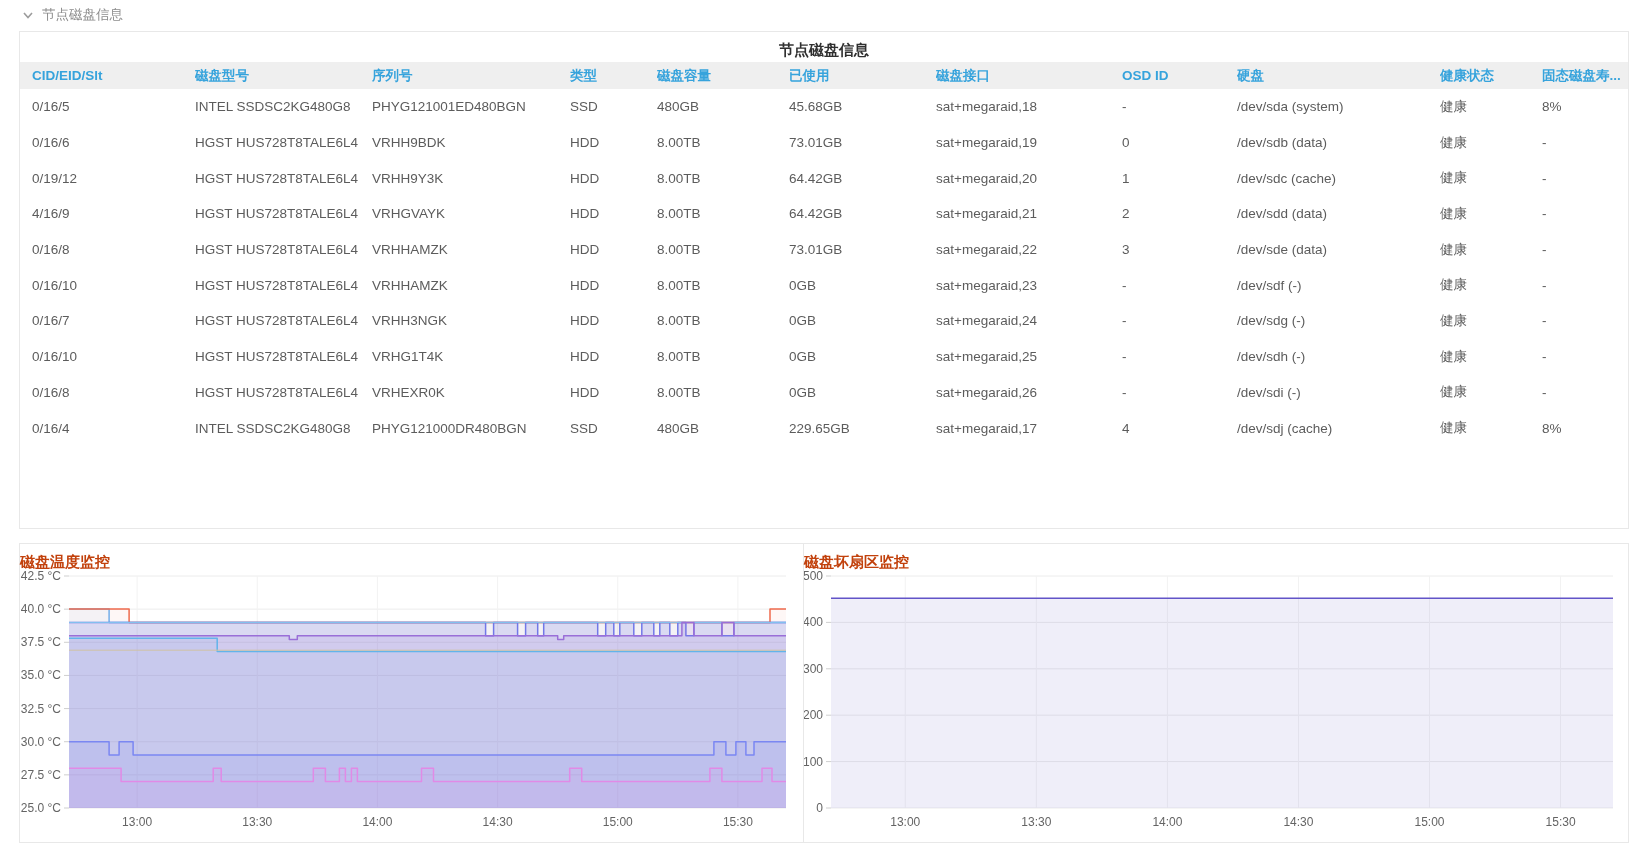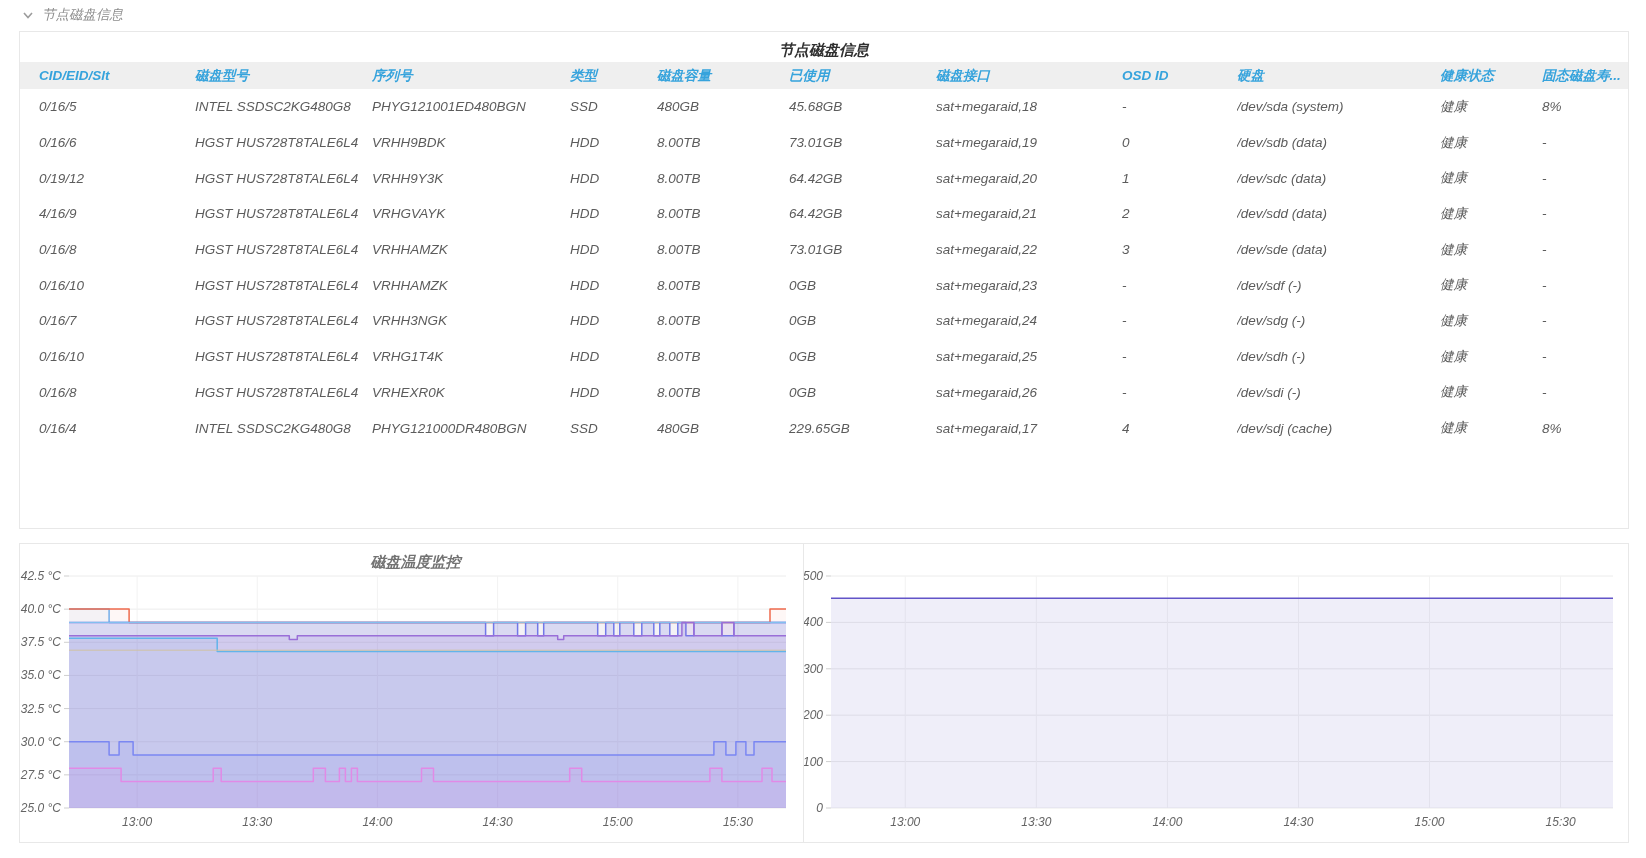--- a/index.html
+++ b/index.html
@@ -1,30 +1,30 @@
 <!DOCTYPE html>
 <html><head>
 <meta charset="utf-8">
 <style>
   html,body{margin:0;padding:0;background:#fff;font-family:"Liberation Sans","DejaVu Sans",sans-serif;}
-  .stage{position:relative;width:1646px;height:858px;background:#fff;overflow:hidden;font-style:italic;}
+  .stage{position:relative;width:1646px;height:858px;background:#fff;overflow:hidden;}
   .section-head{position:absolute;left:21px;top:6px;display:flex;align-items:center;gap:7px;color:#8c8c8c;font-size:13.5px;cursor:pointer;}
   .section-head .chev{display:inline-flex;width:14px;height:14px;align-items:center;justify-content:center;}
   .panel{position:absolute;border:1px solid #e8e8e8;background:#fff;box-sizing:border-box;}
   .table-panel{left:19px;top:31px;width:1610px;height:498px;}
   .table-title{height:30px;line-height:36px;text-align:center;font-weight:bold;font-size:15px;color:#303030;}
   table.disk{border-collapse:collapse;table-layout:fixed;width:100%;}
   table.disk th{background:#efefef;color:#36a3dc;font-size:13.5px;font-weight:bold;text-align:left;height:27px;padding:0;white-space:nowrap;overflow:hidden;}
   table.disk td{color:#5c5c5c;font-size:13.5px;height:35.7px;padding:0;white-space:nowrap;overflow:hidden;}
-  table.disk th:first-child,table.disk td:first-child{padding-left:19px;margin-left:16px;}
+  table.disk th:first-child,table.disk td:first-child{padding-left:12px;margin-left:16px;}
   table.disk th:last-child{text-overflow:ellipsis;}
   .chart-panel{top:543px;height:300px;}
   .chart-panel.left{left:19px;width:793px;}
   .chart-panel.right{left:803px;width:826px;}
-  .chart-title{position:absolute;top:9px;left:0;width:100%;text-align:center;font-size:15px;font-weight:bold;color:#737373;}
+  .chart-title{position:absolute;top:9px;left:0;width:100%;font-size:15px;font-weight:bold;color:#c2410c;}
   .chart-panel svg{position:absolute;left:0;top:0;}
   svg .tick{fill:#646464;font-size:12px;font-family:"Liberation Sans","DejaVu Sans",sans-serif;}
 </style>
 </head>
 <body>
 
 <div class="stage">
 
   <div class="section-head">
     <span class="chev">
@@ -95,21 +95,21 @@
           </tr>
           <tr>
             <td>0/19/12</td>
             <td>HGST HUS728T8TALE6L4</td>
             <td>VRHH9Y3K</td>
             <td>HDD</td>
             <td>8.00TB</td>
             <td>64.42GB</td>
             <td>sat+megaraid,20</td>
             <td>1</td>
-            <td>/dev/sdc (data)</td>
+            <td>/dev/sdc (cache)</td>
             <td>健康</td>
             <td>-</td>
           </tr>
           <tr>
             <td>4/16/9</td>
             <td>HGST HUS728T8TALE6L4</td>
             <td>VRHGVAYK</td>
             <td>HDD</td>
             <td>8.00TB</td>
             <td>64.42GB</td>
@@ -253,20 +253,21 @@
         <polyline points="49.0,94.3 197.2,94.3 197.2,107.6 766.0,107.6" fill="none" stroke="#62b4ea" stroke-width="1.5" stroke-linejoin="round"></polyline>
         <polyline points="49.0,106.2 766.0,106.2" fill="none" stroke="#cfc3a4" stroke-width="1" stroke-linejoin="round"></polyline>
         <polygon points="49.0,197.7 89.1,197.7 89.1,211.0 99.1,211.0 99.1,197.7 113.1,197.7 113.1,211.0 693.9,211.0 693.9,197.7 705.9,197.7 705.9,211.0 715.9,211.0 715.9,197.7 725.9,197.7 725.9,211.0 734.0,211.0 734.0,197.7 766.0,197.7 766.0,264 49.0,264" fill="rgba(123,135,242,0.12)" stroke="none"></polygon>
         <polyline points="49.0,197.7 89.1,197.7 89.1,211.0 99.1,211.0 99.1,197.7 113.1,197.7 113.1,211.0 693.9,211.0 693.9,197.7 705.9,197.7 705.9,211.0 715.9,211.0 715.9,197.7 725.9,197.7 725.9,211.0 734.0,211.0 734.0,197.7 766.0,197.7" fill="none" stroke="#7b87f2" stroke-width="1.5" stroke-linejoin="round"></polyline>
         <polygon points="49.0,224.2 101.1,224.2 101.1,237.5 193.2,237.5 193.2,224.2 201.2,224.2 201.2,237.5 293.3,237.5 293.3,224.2 305.4,224.2 305.4,237.5 319.4,237.5 319.4,224.2 325.4,224.2 325.4,237.5 331.4,237.5 331.4,224.2 337.4,224.2 337.4,237.5 401.5,237.5 401.5,224.2 413.5,224.2 413.5,237.5 549.7,237.5 549.7,224.2 561.7,224.2 561.7,237.5 689.9,237.5 689.9,224.2 701.9,224.2 701.9,237.5 742.0,237.5 742.0,224.2 752.0,224.2 752.0,237.5 766.0,237.5 766.0,264 49.0,264" fill="rgba(225,138,230,0.11)" stroke="none"></polygon>
         <polyline points="49.0,224.2 101.1,224.2 101.1,237.5 193.2,237.5 193.2,224.2 201.2,224.2 201.2,237.5 293.3,237.5 293.3,224.2 305.4,224.2 305.4,237.5 319.4,237.5 319.4,224.2 325.4,224.2 325.4,237.5 331.4,237.5 331.4,224.2 337.4,224.2 337.4,237.5 401.5,237.5 401.5,224.2 413.5,224.2 413.5,237.5 549.7,237.5 549.7,224.2 561.7,224.2 561.7,237.5 689.9,237.5 689.9,224.2 701.9,224.2 701.9,237.5 742.0,237.5 742.0,224.2 752.0,224.2 752.0,237.5 766.0,237.5" fill="none" stroke="#e18ae6" stroke-width="1.5" stroke-linejoin="round"></polyline>
       </svg>
   </div>
 
   <div class="panel chart-panel right">
+    <div class="chart-title">磁盘坏扇区监控</div>
     <svg id="chart1" width="824" height="298">
         <line x1="27" x2="809" y1="32" y2="32" stroke="#ececec" stroke-width="1"></line>
         <line x1="22" x2="27" y1="32" y2="32" stroke="#cfcfcf" stroke-width="1"></line>
         <text x="19" y="36" text-anchor="end" class="tick">500</text>
         <line x1="27" x2="809" y1="78.39999999999998" y2="78.39999999999998" stroke="#ececec" stroke-width="1"></line>
         <line x1="22" x2="27" y1="78.39999999999998" y2="78.39999999999998" stroke="#cfcfcf" stroke-width="1"></line>
         <text x="19" y="82.39999999999998" text-anchor="end" class="tick">400</text>
         <line x1="27" x2="809" y1="124.80000000000001" y2="124.80000000000001" stroke="#ececec" stroke-width="1"></line>
         <line x1="22" x2="27" y1="124.80000000000001" y2="124.80000000000001" stroke="#cfcfcf" stroke-width="1"></line>
         <text x="19" y="128.8" text-anchor="end" class="tick">300</text>

